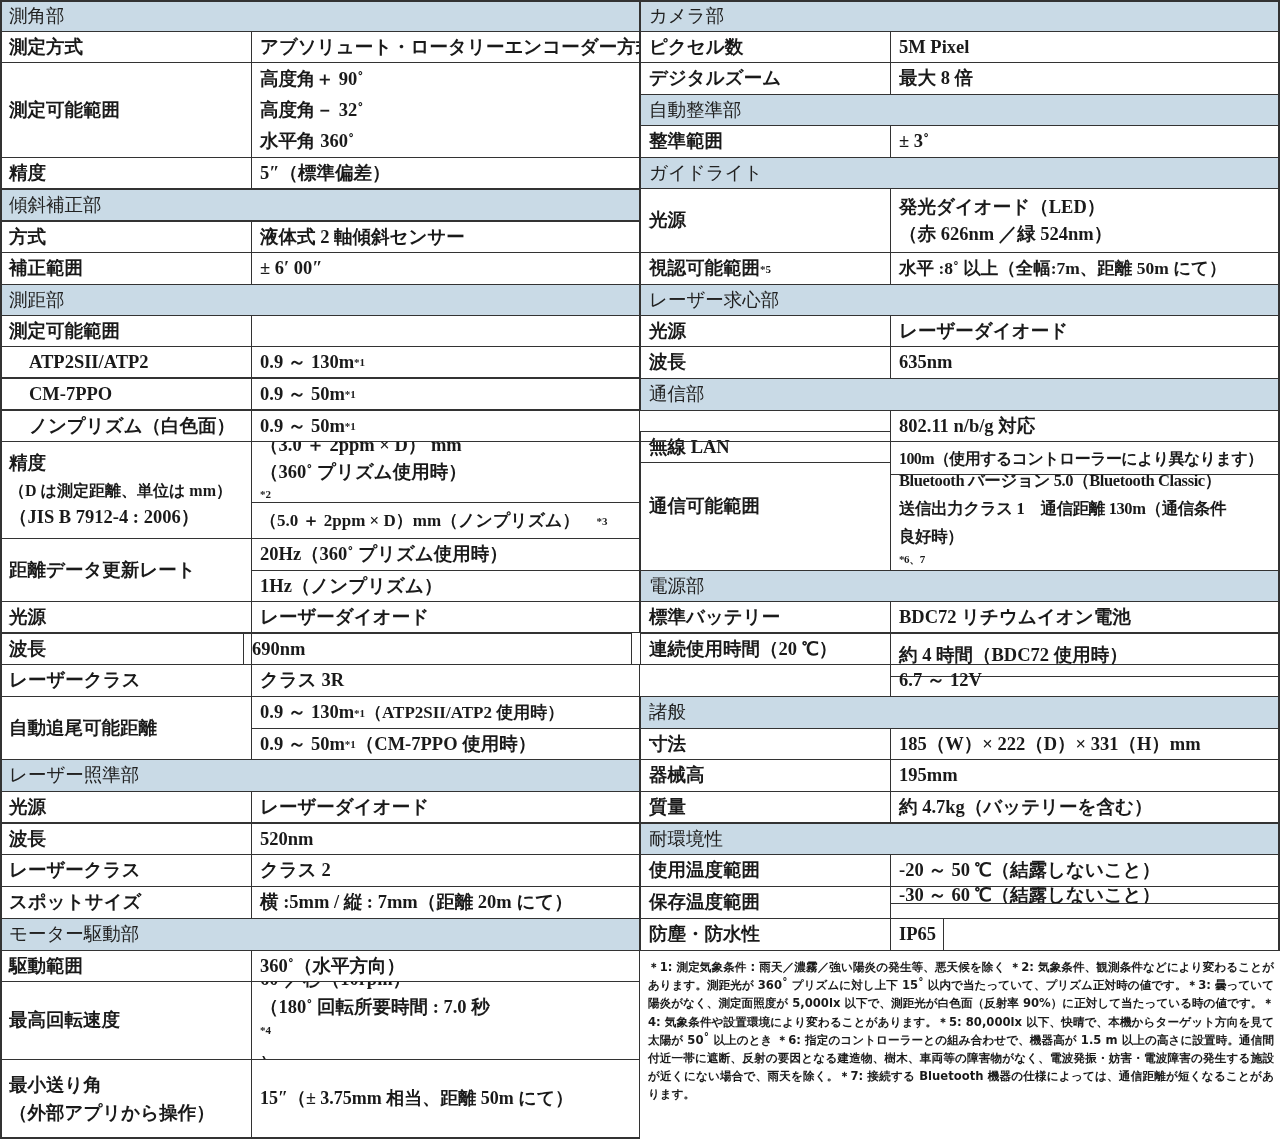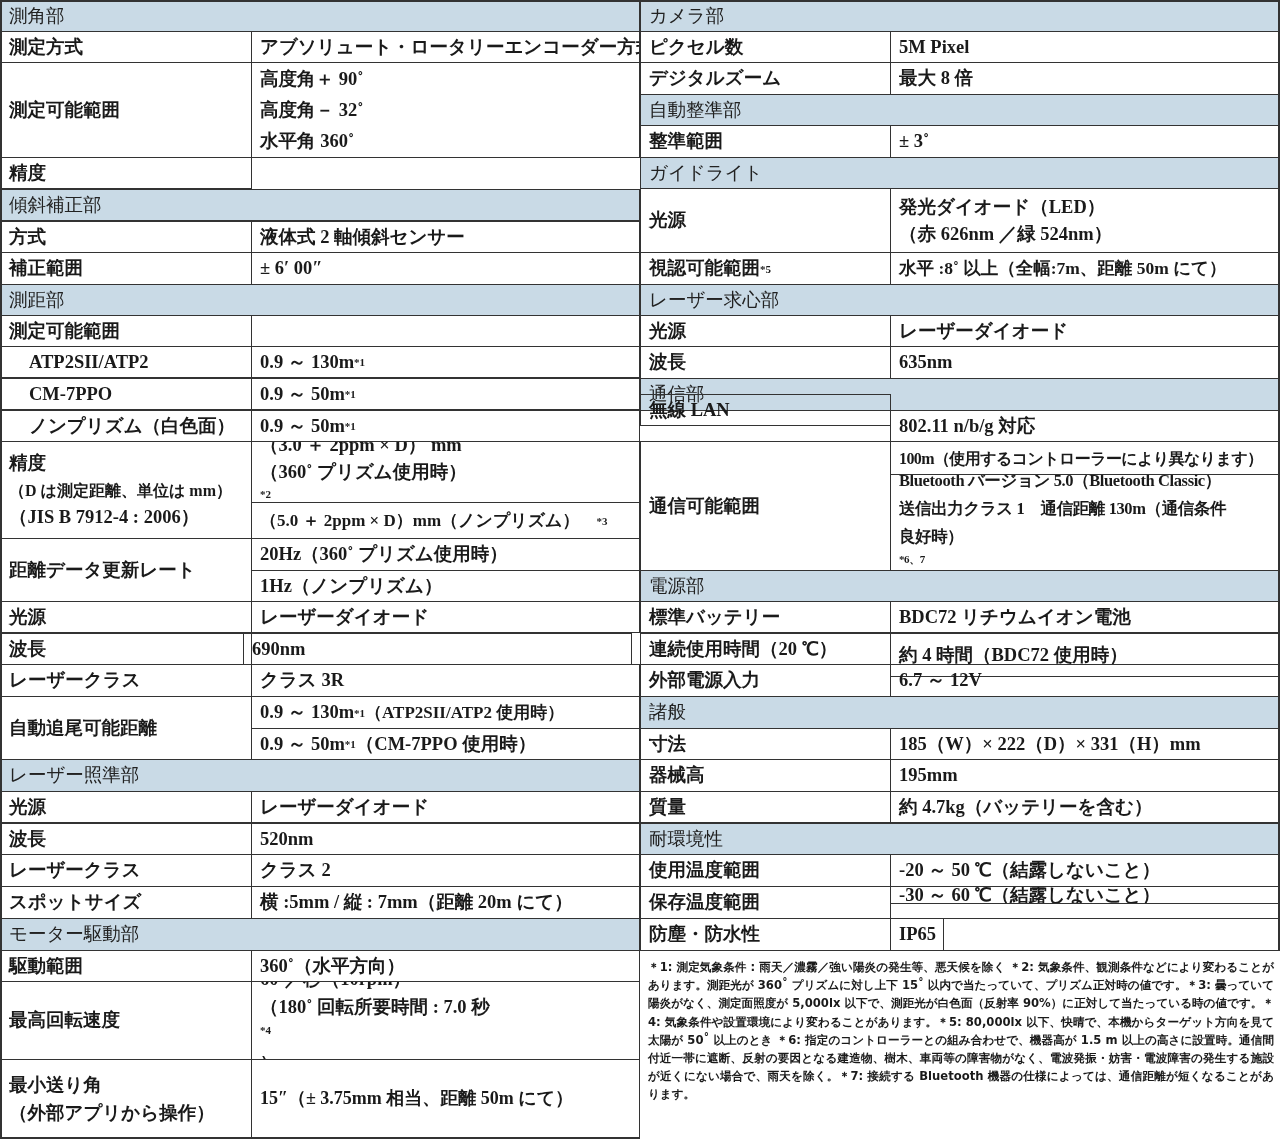--- a/index.html
+++ b/index.html
@@ -42,20 +42,21 @@
   <div class="cell hdr" style="left:1px;top:1px;width:640px;height:32px">測角部</div>
   <div class="cell lbl" style="left:1px;top:32px;width:252px;height:32px">測定方式</div>
   <div class="cell val" style="left:252px;top:32px;width:389px;height:32px">アブソリュート・ロータリーエンコーダー方式</div>
   <div class="cell lbl" style="left:1px;top:63px;width:252px;height:96px">測定可能範囲</div>
   <div class="cell val multi" style="left:252px;top:63px;width:389px;height:96px">
     <span>高度角＋ 90˚</span>
     <span>高度角－ 32˚</span>
     <span>水平角 360˚</span>
   </div>
   <div class="cell lbl" style="left:1px;top:158px;width:252px;height:32px">精度</div>
+  <div class="cell val" style="left:252px;top:158px;width:389px;height:32px">5″（標準偏差）</div>
 
   <div class="cell hdr" style="left:1px;top:190px;width:640px;height:32px">傾斜補正部</div>
   <div class="cell lbl" style="left:1px;top:222px;width:252px;height:32px">方式</div>
   <div class="cell val" style="left:252px;top:222px;width:389px;height:32px">液体式 2 軸傾斜センサー</div>
   <div class="cell lbl" style="left:1px;top:253px;width:252px;height:33px">補正範囲</div>
   <div class="cell val" style="left:252px;top:253px;width:389px;height:33px">± 6′ 00″</div>
 
   <div class="cell hdr" style="left:1px;top:285px;width:640px;height:32px">測距部</div>
   <div class="cell lbl" style="left:1px;top:316px;width:252px;height:32px">測定可能範囲</div>
   <div class="cell val" style="left:252px;top:316px;width:389px;height:32px"></div>
@@ -162,36 +163,35 @@
     </div>
   <div class="cell val" style="left:251px;top:253px;width:389px;height:33px;font-size:17.5px">水平 :8˚ 以上（全幅:7m、距離 50m にて）</div>
 
   <div class="cell hdr" style="left:1px;top:285px;width:639px;height:32px">レーザー求心部</div>
   <div class="cell lbl" style="left:1px;top:316px;width:251px;height:32px">光源</div>
   <div class="cell val" style="left:251px;top:316px;width:389px;height:32px">レーザーダイオード</div>
   <div class="cell lbl" style="left:1px;top:347px;width:251px;height:33px">波長</div>
   <div class="cell val" style="left:251px;top:347px;width:389px;height:33px">635nm</div>
 
   <div class="cell hdr" style="left:1px;top:379px;width:639px;height:33px">通信部</div>
-  <div class="cell lbl" style="left:1px;top:395px;width:251px;height:32px">無線 LAN</div>
+  <div class="cell lbl" style="left:1px;top:432px;width:251px;height:32px">無線 LAN</div>
   <div class="cell val" style="left:251px;top:411px;width:389px;height:32px">802.11 n/b/g 対応</div>
   <div class="cell lbl" style="left:1px;top:442px;width:251px;height:130px">通信可能範囲</div>
   <div class="cell val" style="left:251px;top:442px;width:389px;height:34px;font-size:16px;letter-spacing:-0.6px">100m（使用するコントローラーにより異なります）</div>
   <div class="cell val multi" style="left:251px;top:475px;width:389px;height:97px;line-height:28px;font-size:16.5px;letter-spacing:-0.4px">
     <span>Bluetooth バージョン 5.0（Bluetooth Classic）</span>
     <span>送信出力クラス 1　通信距離 130m（通信条件</span>
     <span><span>良好時）</span> <sup>*6、7</sup></span>
   </div>
 
   <div class="cell lbl" style="left:1px;top:602px;width:251px;height:32px">標準バッテリー</div>
   <div class="cell hdr" style="left:1px;top:571px;width:639px;height:32px">電源部</div>
   <div class="cell val" style="left:251px;top:602px;width:389px;height:32px">BDC72 リチウムイオン電池</div>
   <div class="cell lbl" style="left:1px;top:634px;width:251px;height:32px">連続使用時間（20 ℃）</div>
   <div class="cell val" style="left:251px;top:634px;width:389px;height:44px">約 4 時間（BDC72 使用時）</div>
-  <div class="cell lbl" style="left:1px;top:665px;width:251px;height:33px">外部電源入力</div>
   <div class="cell val" style="left:251px;top:665px;width:389px;height:33px">6.7 ～ 12V</div>
 
   <div class="cell hdr" style="left:1px;top:697px;width:639px;height:33px">諸般</div>
   <div class="cell lbl" style="left:1px;top:729px;width:251px;height:32px">寸法</div>
   <div class="cell val" style="left:251px;top:729px;width:389px;height:32px">185（W）× 222（D）× 331（H）mm</div>
   <div class="cell lbl" style="left:1px;top:760px;width:251px;height:33px">器械高</div>
   <div class="cell val" style="left:251px;top:760px;width:389px;height:33px">195mm</div>
   <div class="cell lbl" style="left:1px;top:792px;width:251px;height:32px">質量</div>
   <div class="cell val" style="left:251px;top:792px;width:389px;height:32px">約 4.7kg（バッテリーを含む）</div>
 

